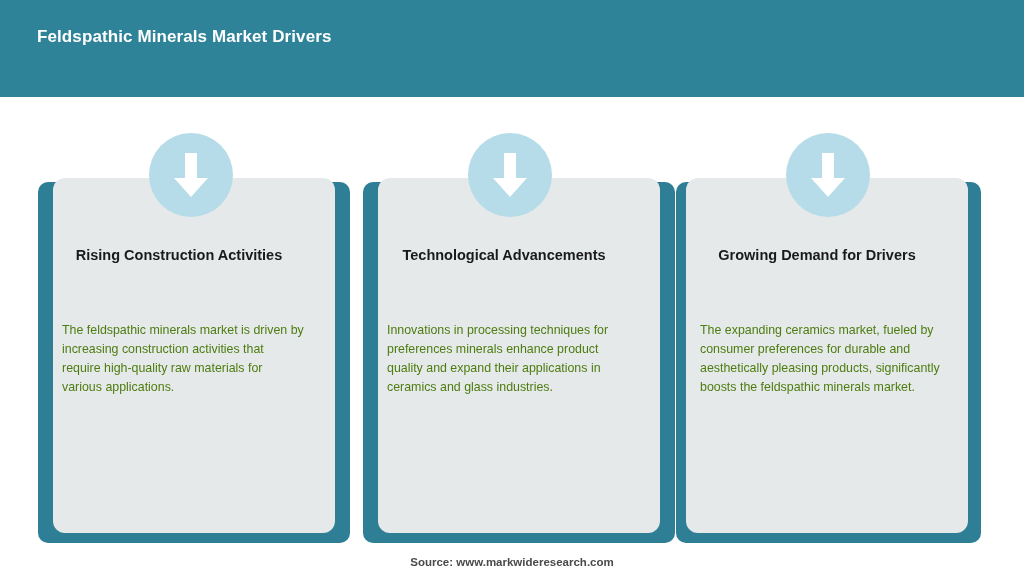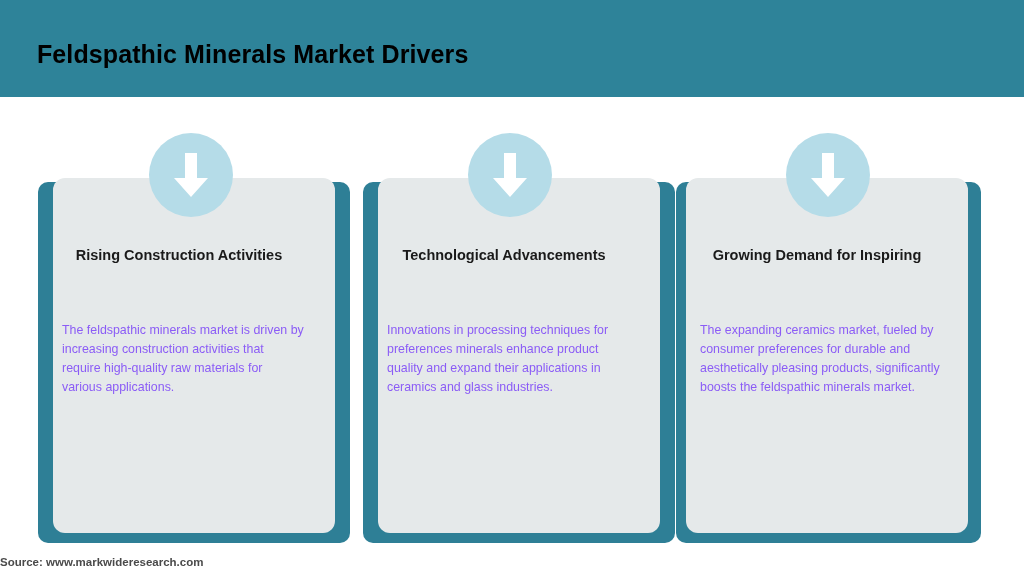--- a/index.html
+++ b/index.html
@@ -11,22 +11,22 @@
   }
   .page { position:relative; width:1024px; height:576px; background:#ffffff; }
 
   
   .header {
     position:absolute; left:0; top:0;
     width:1024px; height:97px;
     background:#2E8399;
   }
   .header-title {
-    position:absolute; left:37px; top:40px;
-    font-size:25px; font-weight:bold; color:#000000;
+    position:absolute; left:37px; top:27px;
+    font-size:17px; font-weight:bold; color:#ffffff;
     letter-spacing:0.1px;
     font-family:"Liberation Sans", sans-serif;
   }
 
   
   .logo { position:absolute; right:14px; top:8px; width:112px; height:52px; }
   .logo-mark {
     position:absolute; left:0; top:0; width:112px; height:32px;
     display:flex; align-items:center; justify-content:center;
   }
@@ -91,28 +91,29 @@
   .card-title {
     position:absolute; left:24px; top:112px; width:234px;
     text-align:center;
     font-size:14.5px; font-weight:bold; color:#1a1a1a;
     line-height:1.5;
     font-family:"Liberation Sans", sans-serif;
   }
   .card-body {
     position:absolute; left:24px; top:188px; width:242px;
     text-align:left;
-    font-size:12.4px; color:#8b5cf6; line-height:1.52;
+    font-size:12.4px; color:#4d7c0f; line-height:1.52;
     font-family:"Liberation Sans", sans-serif;
   }
   .card-unit.c2 .card-body { width:248px; top:188px; }
 
   
   .footer-source {
     position:absolute; left:0; top:556px; width:1024px;
+    text-align:center;
     font-size:11.5px; font-weight:bold; color:#4a4a4a;
     font-family:"Liberation Sans", sans-serif;
   }
   .footer-disclaimer {
     position:absolute; right:16px; top:557px;
     font-size:8.6px; color:#3a3a3a;
     white-space:nowrap;
     font-family:"Liberation Sans", sans-serif;
   }
 </style>
@@ -153,21 +154,21 @@
     </div>
 
     <div class="card-unit c2">
       <div class="card-back"></div>
       <div class="card-face"></div>
       <div class="card-badge">
         <svg width="42" height="48" viewBox="0 0 42 48" aria-hidden="true">
           <path d="M15 2 L27 2 L27 27 L38 27 L21 46 L4 27 L15 27 Z" fill="#FFFFFF"></path>
         </svg>
       </div>
-      <div class="card-title">Growing Demand for Inspiring</div>
+      <div class="card-title">Growing Demand for Drivers</div>
       <div class="card-body">The expanding ceramics market, fueled by consumer preferences for durable and aesthetically pleasing products, significantly boosts the feldspathic minerals market.</div>
     </div>
 
   </div>
 
   <div class="footer-source">Source: www.markwideresearch.com</div>
 
 </div>
 
 </body></html>

